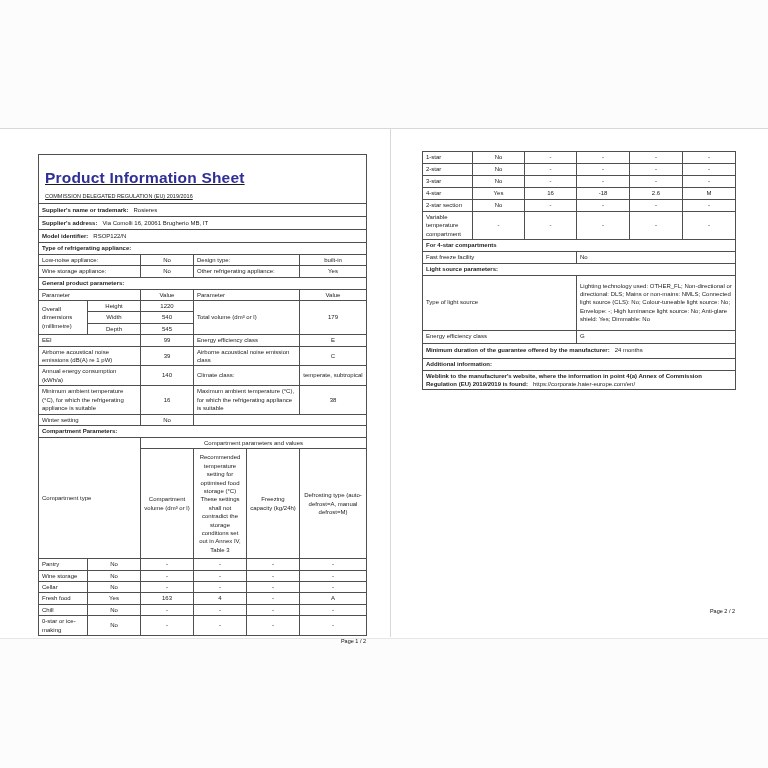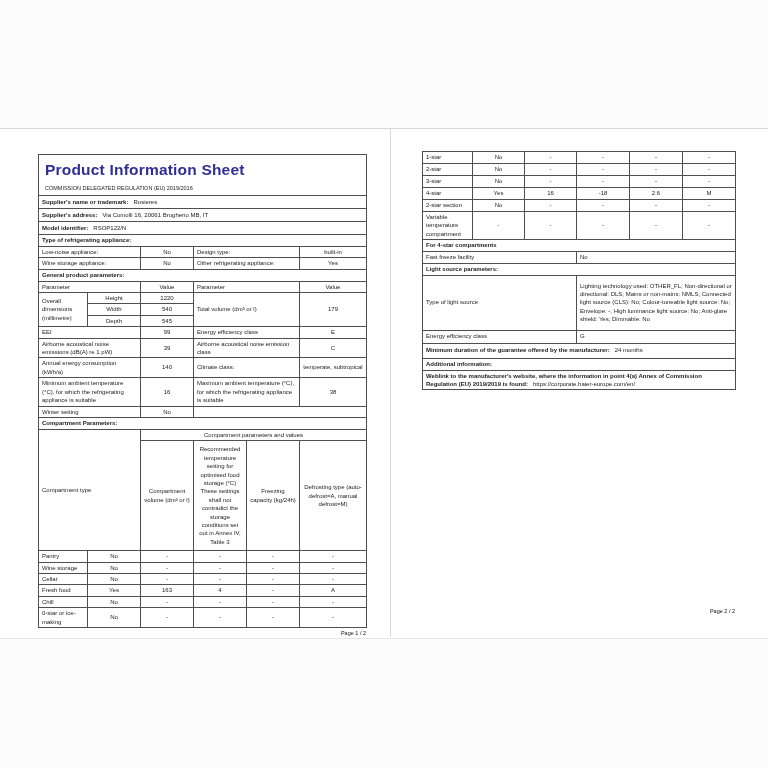--- a/index.html
+++ b/index.html
@@ -22,21 +22,21 @@
   td{
     border:1px solid #4f4f4f;
     padding:1px 3px;
     font-size:6px;line-height:1.4;
     vertical-align:middle;
     word-wrap:break-word;
     color:#1c1c1c;
   }
   .ctr{text-align:center;}
   .bold{font-weight:bold;}
-  .title-cell{padding:4px 6px 3px 6px;}
+  .title-cell{padding:12px 6px 3px 6px;text-decoration:underline;}
   .doc-title{font-size:15.5px;font-weight:bold;color:#2f2f96;letter-spacing:0.2px;}
   .doc-sub{font-size:5.5px;margin-top:4px;color:#222;}
   .lbl{font-weight:bold;}
   .val{font-weight:normal;margin-left:5px;}
   .footer{font-size:5.5px;text-align:right;margin-top:2px;color:#111;}
   .footer2{position:absolute;right:33px;top:480px;font-size:5.5px;color:#111;}
   
   .rh-title{height:28px;} .rh13{height:13px;} .rh11{height:11px;} .rh10{height:10px;}
   .rh12{height:12px;} .rh9{height:9px;} .rh19{height:19px;} .rh16{height:16px;}
   .rh29{height:29px;} .rh110{height:110px;} .rh20{height:20px;} .rh25{height:25px;}

